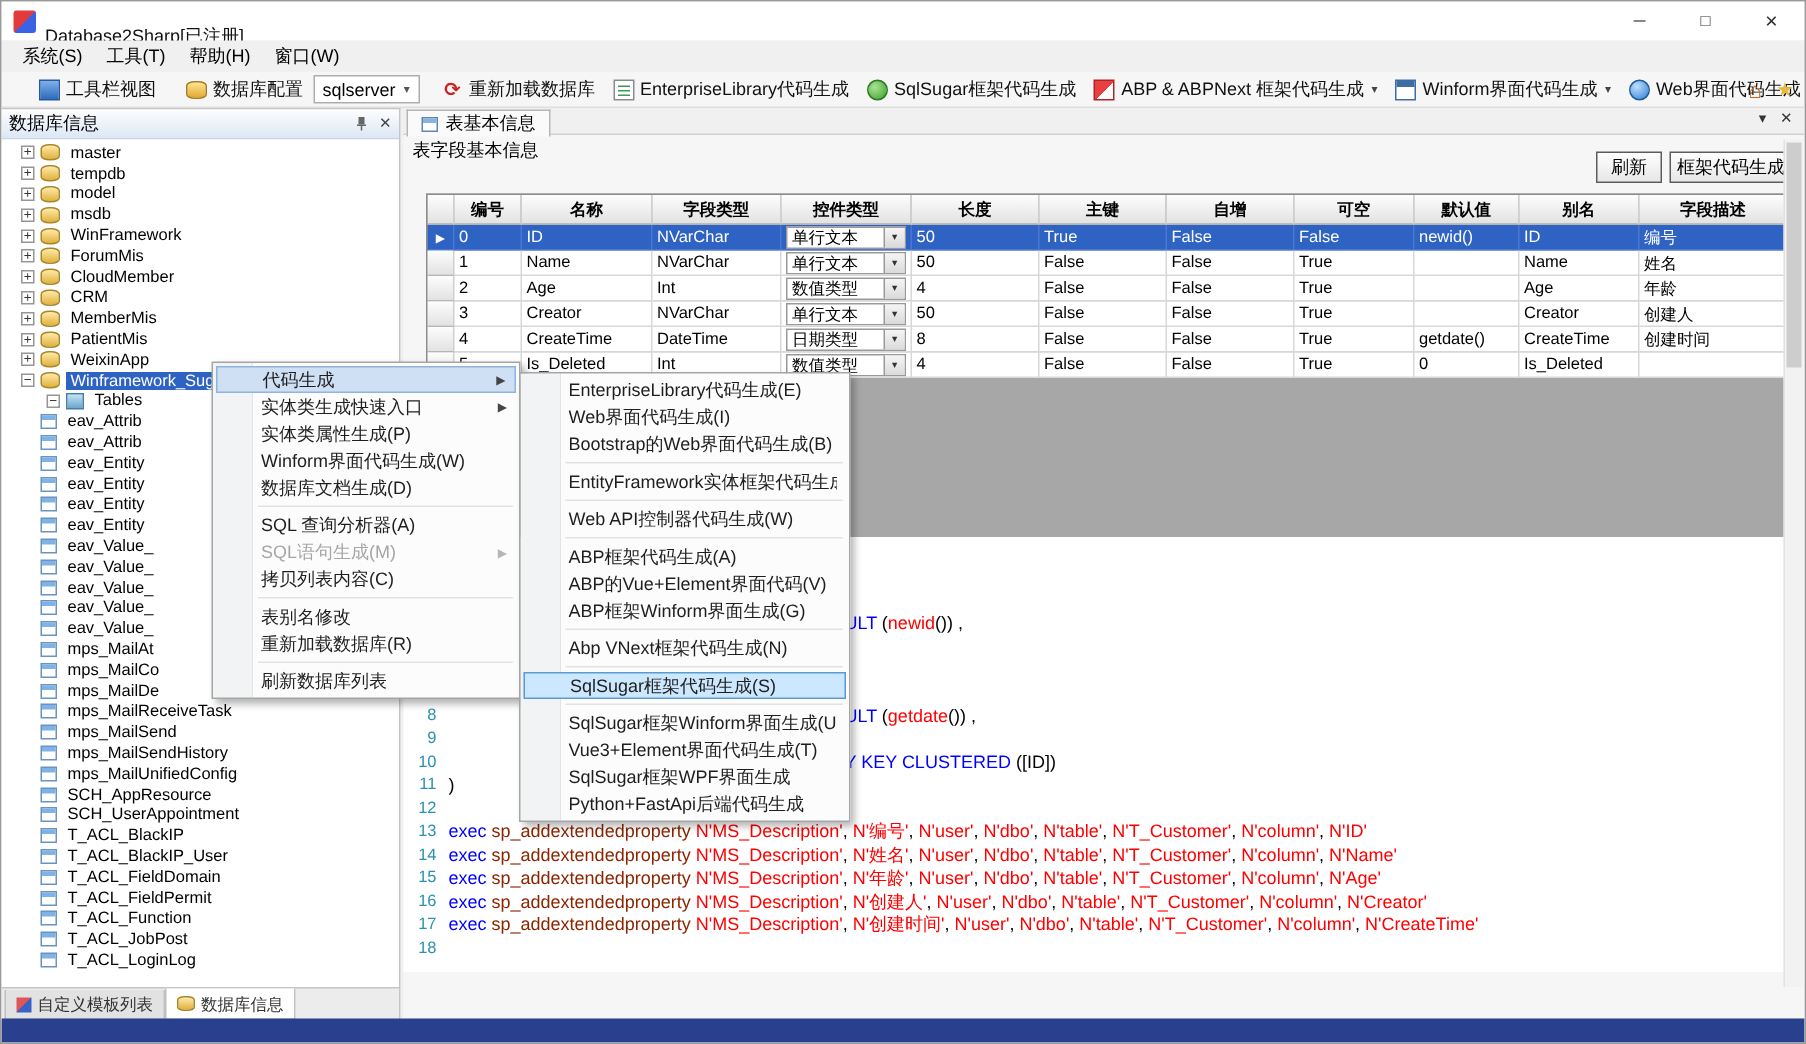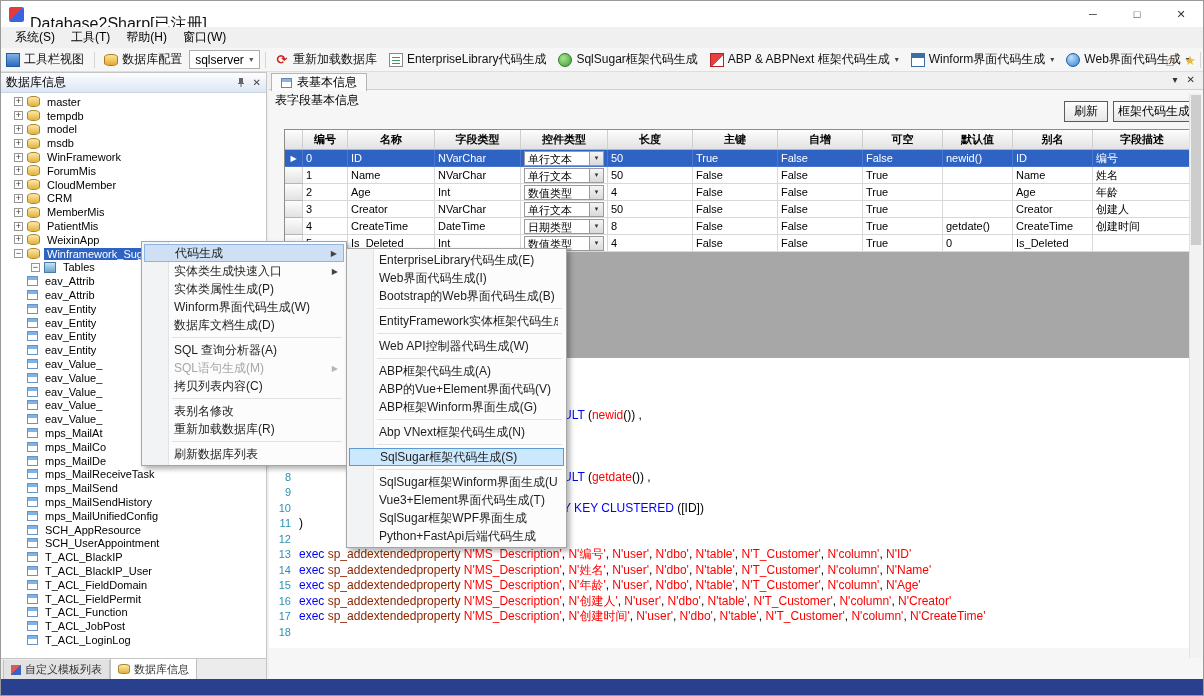--- a/index.html
+++ b/index.html
@@ -2,30 +2,30 @@
 <html><head>
 <meta charset="utf-8">
 <style>
 *{margin:0;padding:0;box-sizing:border-box;font-family:"Liberation Sans","DejaVu Sans",sans-serif;}
 html,body{width:1204px;height:696px;overflow:hidden;background:#f0f0f0;}
 .app{position:relative;width:1204px;height:696px;background:#f0f0f0;border:1px solid #9a9a9a;overflow:hidden;}
 
 
 .titlebar{position:absolute;left:0;top:0;width:100%;height:26px;background:#ffffff;display:flex;align-items:center;}
 .app-icon{width:15px;height:15px;margin-left:8px;background:linear-gradient(135deg,#e23b3b 0 50%,#3b62e2 50% 100%);border-radius:2px;flex:none;}
-.title{margin-left:6px;font-size:16px;color:#111;white-space:nowrap;margin-top:20px;}
+.title{margin-left:6px;font-size:12px;color:#111;white-space:nowrap;margin-top:20px;}
 .win-controls{position:absolute;right:0;top:0;height:26px;display:flex;}
 .win-btn{width:44px;height:26px;display:flex;align-items:center;justify-content:center;font-size:11px;color:#333;}
 
 
 .menubar{position:absolute;left:0;top:26px;width:100%;height:21px;background:#f0f0f0;display:flex;align-items:center;padding-left:6px;}
 .mb-item{font-size:12px;padding:2px 8px;color:#000;white-space:nowrap;}
 
 
-.toolbar{position:absolute;left:0;top:47px;width:100%;height:24px;background:#f6f6f6;border-bottom:1px solid #dedede;display:flex;align-items:center;padding-left:0;gap:2px;}
+.toolbar{position:absolute;left:0;top:47px;width:100%;height:24px;background:#f6f6f6;border-bottom:1px solid #dedede;display:flex;align-items:center;padding-left:20px;gap:2px;}
 .tb-btn{display:flex;align-items:center;gap:4px;padding:2px 5px;font-size:12px;white-space:nowrap;color:#111;}
 .tb-sep{width:1px;height:16px;background:#d6d6d6;margin:0 3px;}
 .tb-combo{width:100px;height:19px;background:#fff;border:1px solid #adadad;display:flex;align-items:center;font-size:12px;}
 .tb-combo-text{flex:1;padding-left:5px;white-space:nowrap;}
 .tb-combo-arrow{width:15px;color:#555;font-size:8px;text-align:center;}
 .tb-drop{font-size:8px;color:#444;margin-left:1px;}
 .tb-icon{width:14px;height:14px;display:inline-flex;align-items:center;justify-content:center;flex:none;}
 .toolbar-view-icon{background:linear-gradient(#7fb0e8,#2f6bbd);border:1px solid #245a9e;}
 .db-config-icon{background:linear-gradient(#ffe592,#e3a934);border:1px solid #a97c1f;border-radius:6px/3px;height:12px;}
 .reload-db-icon::before{content:"⟳";color:#cc2222;font-weight:bold;font-size:13px;}
@@ -80,21 +80,21 @@
 
 .grid{position:absolute;left:15px;top:39px;width:907px;height:230px;background:#a7a7a7;border:1px solid #8c8c8c;overflow:hidden;}
 .grid-header{display:flex;height:20px;}
 .gh{background:linear-gradient(#fdfdfd,#e2e2e2);border-right:1px solid #cfcfcf;border-bottom:1px solid #b5b5b5;font-size:11px;font-weight:bold;display:flex;align-items:center;justify-content:center;white-space:nowrap;overflow:hidden;flex:none;color:#000;}
 .grow{display:flex;height:17px;background:#fff;}
 .gc{border-right:1px solid #d8d8d8;border-bottom:1px solid #d8d8d8;font-size:11px;display:flex;align-items:center;padding:0 3px;white-space:nowrap;overflow:hidden;flex:none;color:#000;}
 .gsel{width:18px;flex:none;background:linear-gradient(#fdfdfd,#e2e2e2);border-right:1px solid #cfcfcf;border-bottom:1px solid #b5b5b5;font-size:8px;color:#222;display:flex;align-items:center;justify-content:center;}
 .grow.rsel{background:#2e63c4;}
 .grow.rsel .gc{color:#fff;border-right-color:#4a76cf;border-bottom-color:#4a76cf;}
 .grow.rsel .gsel{background:#2e63c4;color:#fff;border-right-color:#4a76cf;border-bottom-color:#4a76cf;}
-.cellcombo{flex:1;height:15px;background:#fff;border:1px solid #9a9a9a;display:flex;color:#000;}
+.cellcombo{flex:1;height:15px;background:#fff;border:1px solid #9a9a9a;display:flex;align-items:center;color:#000;}
 .cc-text{flex:1;padding-left:3px;font-size:11px;white-space:nowrap;overflow:hidden;}
 .cc-btn{width:14px;height:100%;background:linear-gradient(#f5f5f5,#dadada);border-left:1px solid #9a9a9a;font-size:7px;display:flex;align-items:center;justify-content:center;color:#333;flex:none;}
 
 
 .code{position:absolute;left:0;top:268px;width:922px;height:290px;background:#fff;font-family:"DejaVu Sans Mono","Liberation Mono",monospace;font-size:12px;overflow:hidden;padding-top:3px;}
 .cline{display:flex;height:15.5px;line-height:15.5px;white-space:pre;}
 .ln{width:30px;text-align:right;color:#2b91af;flex:none;padding-right:8px;font-size:11px;}
 .lc{flex:1;white-space:pre;overflow:hidden;}
 .seg-kw{color:#0000ff;}
 .seg-str{color:#ff0000;}

